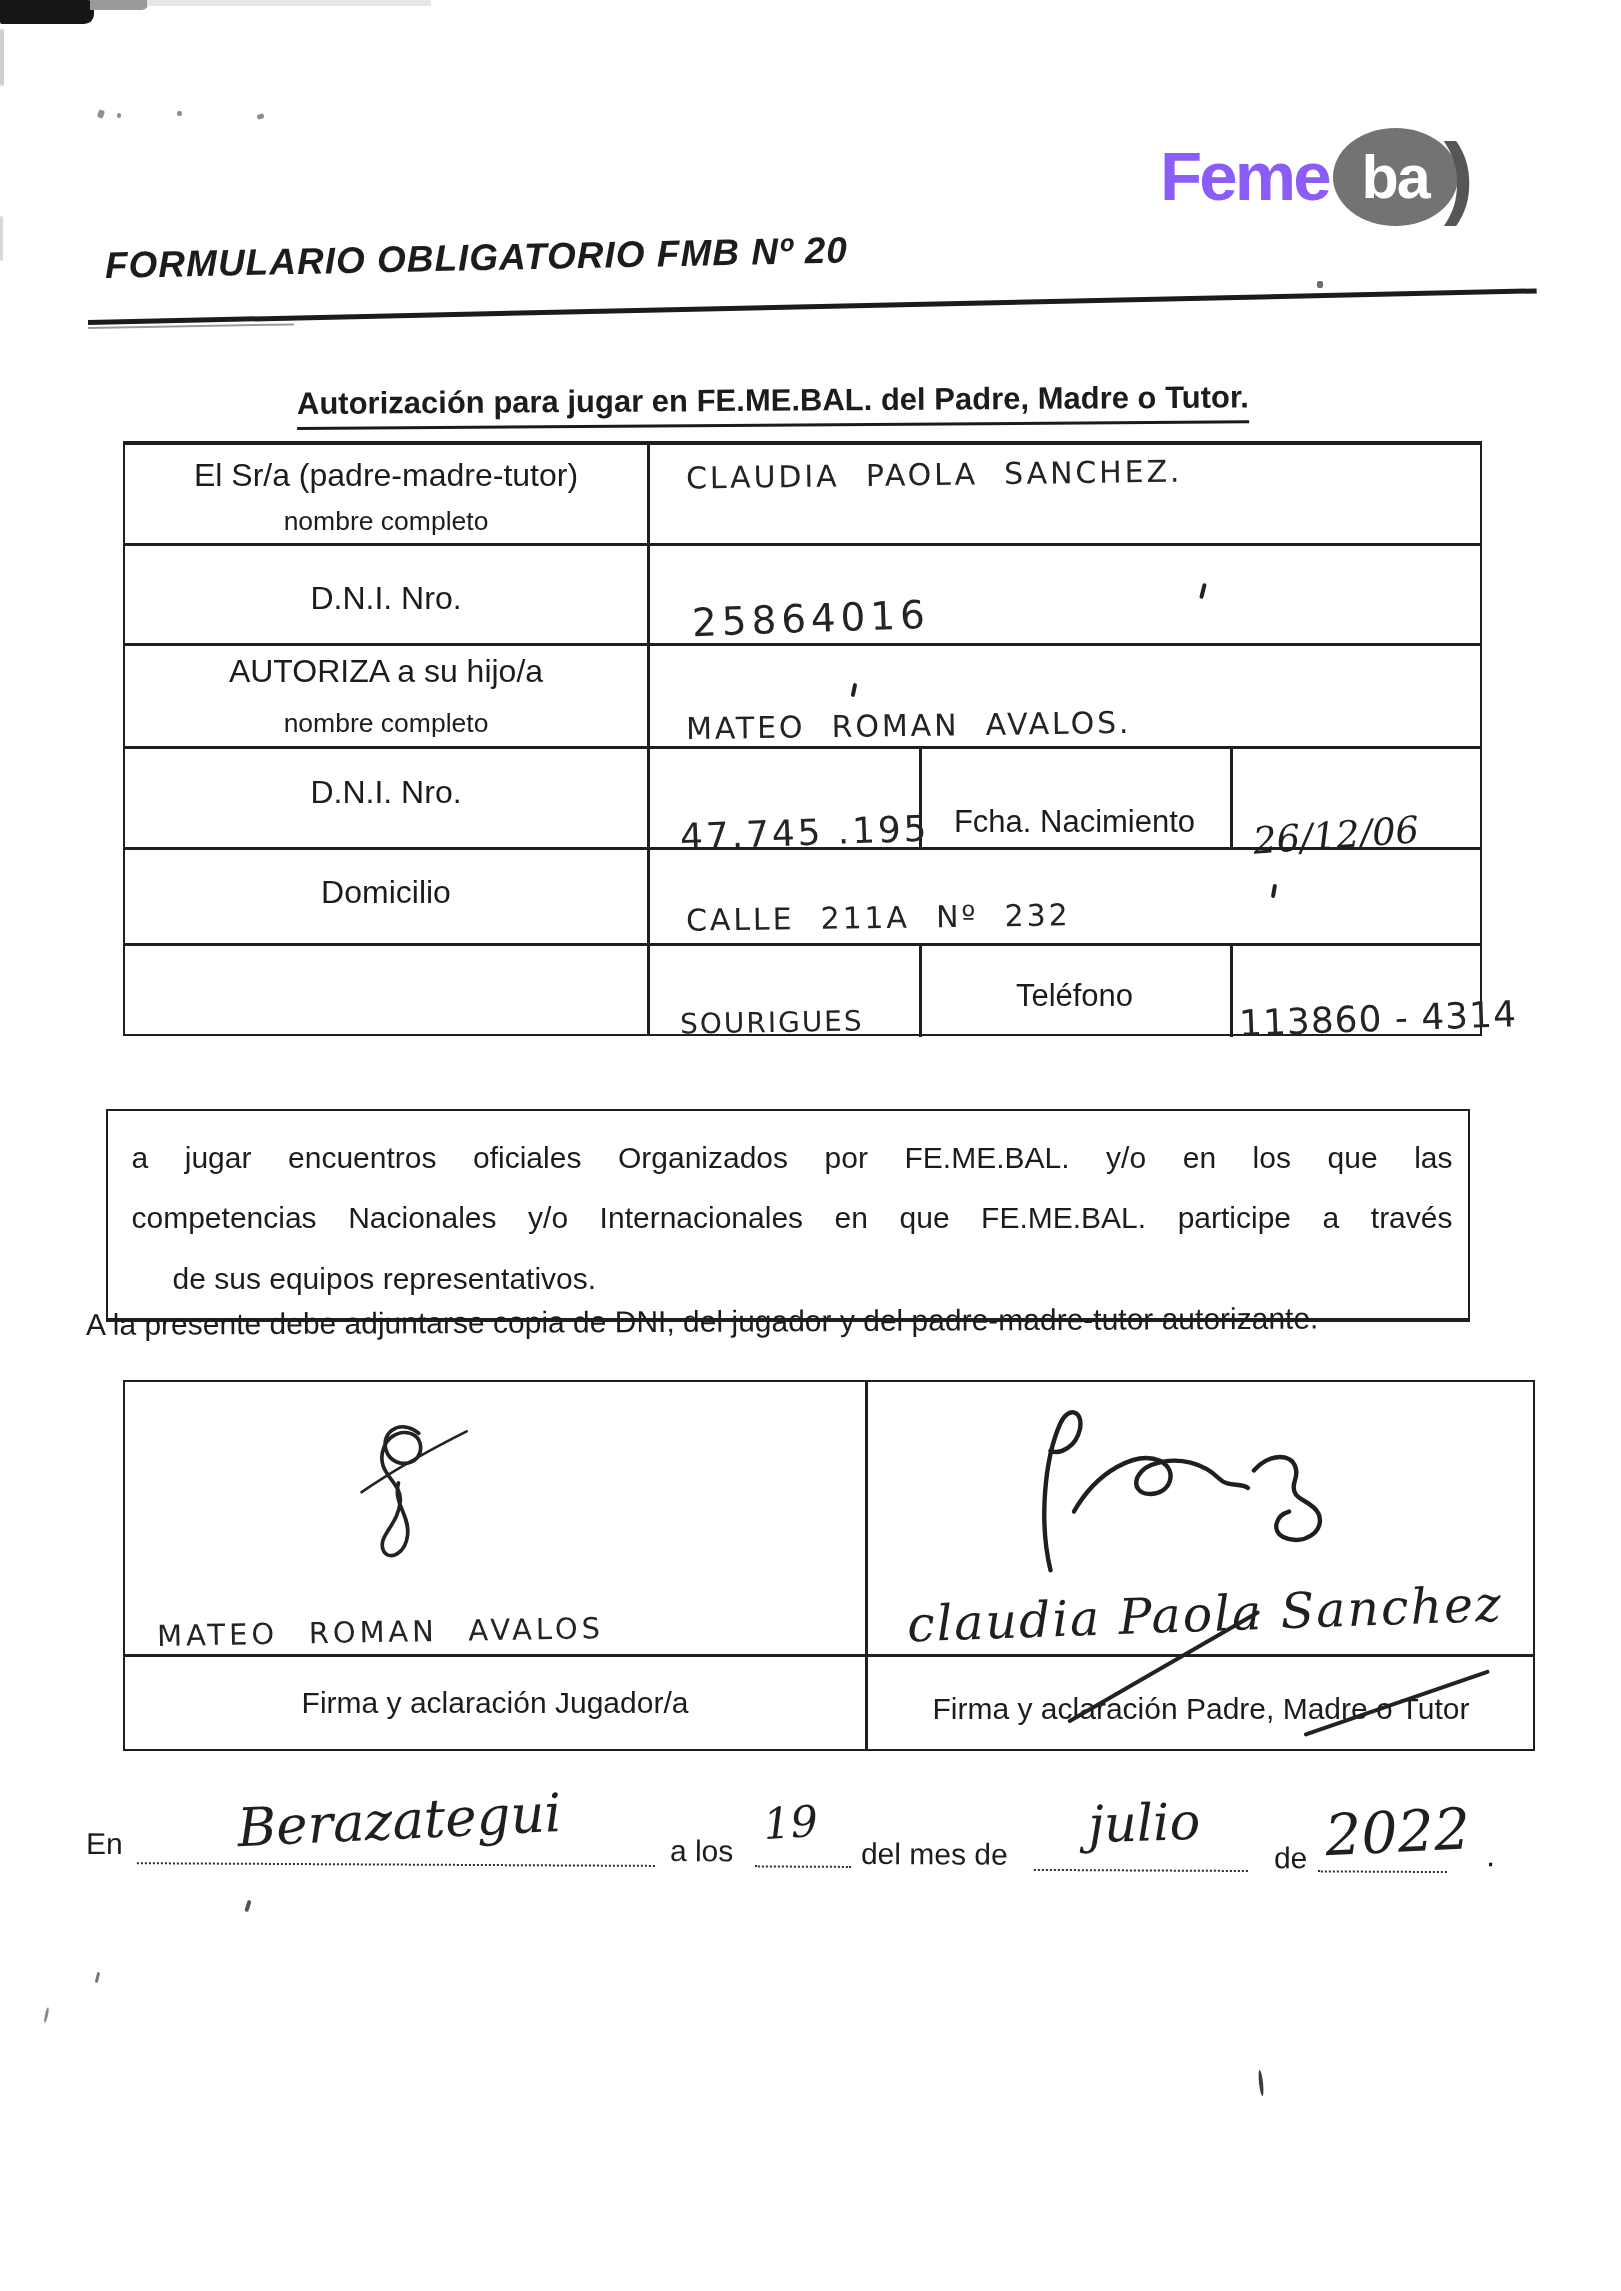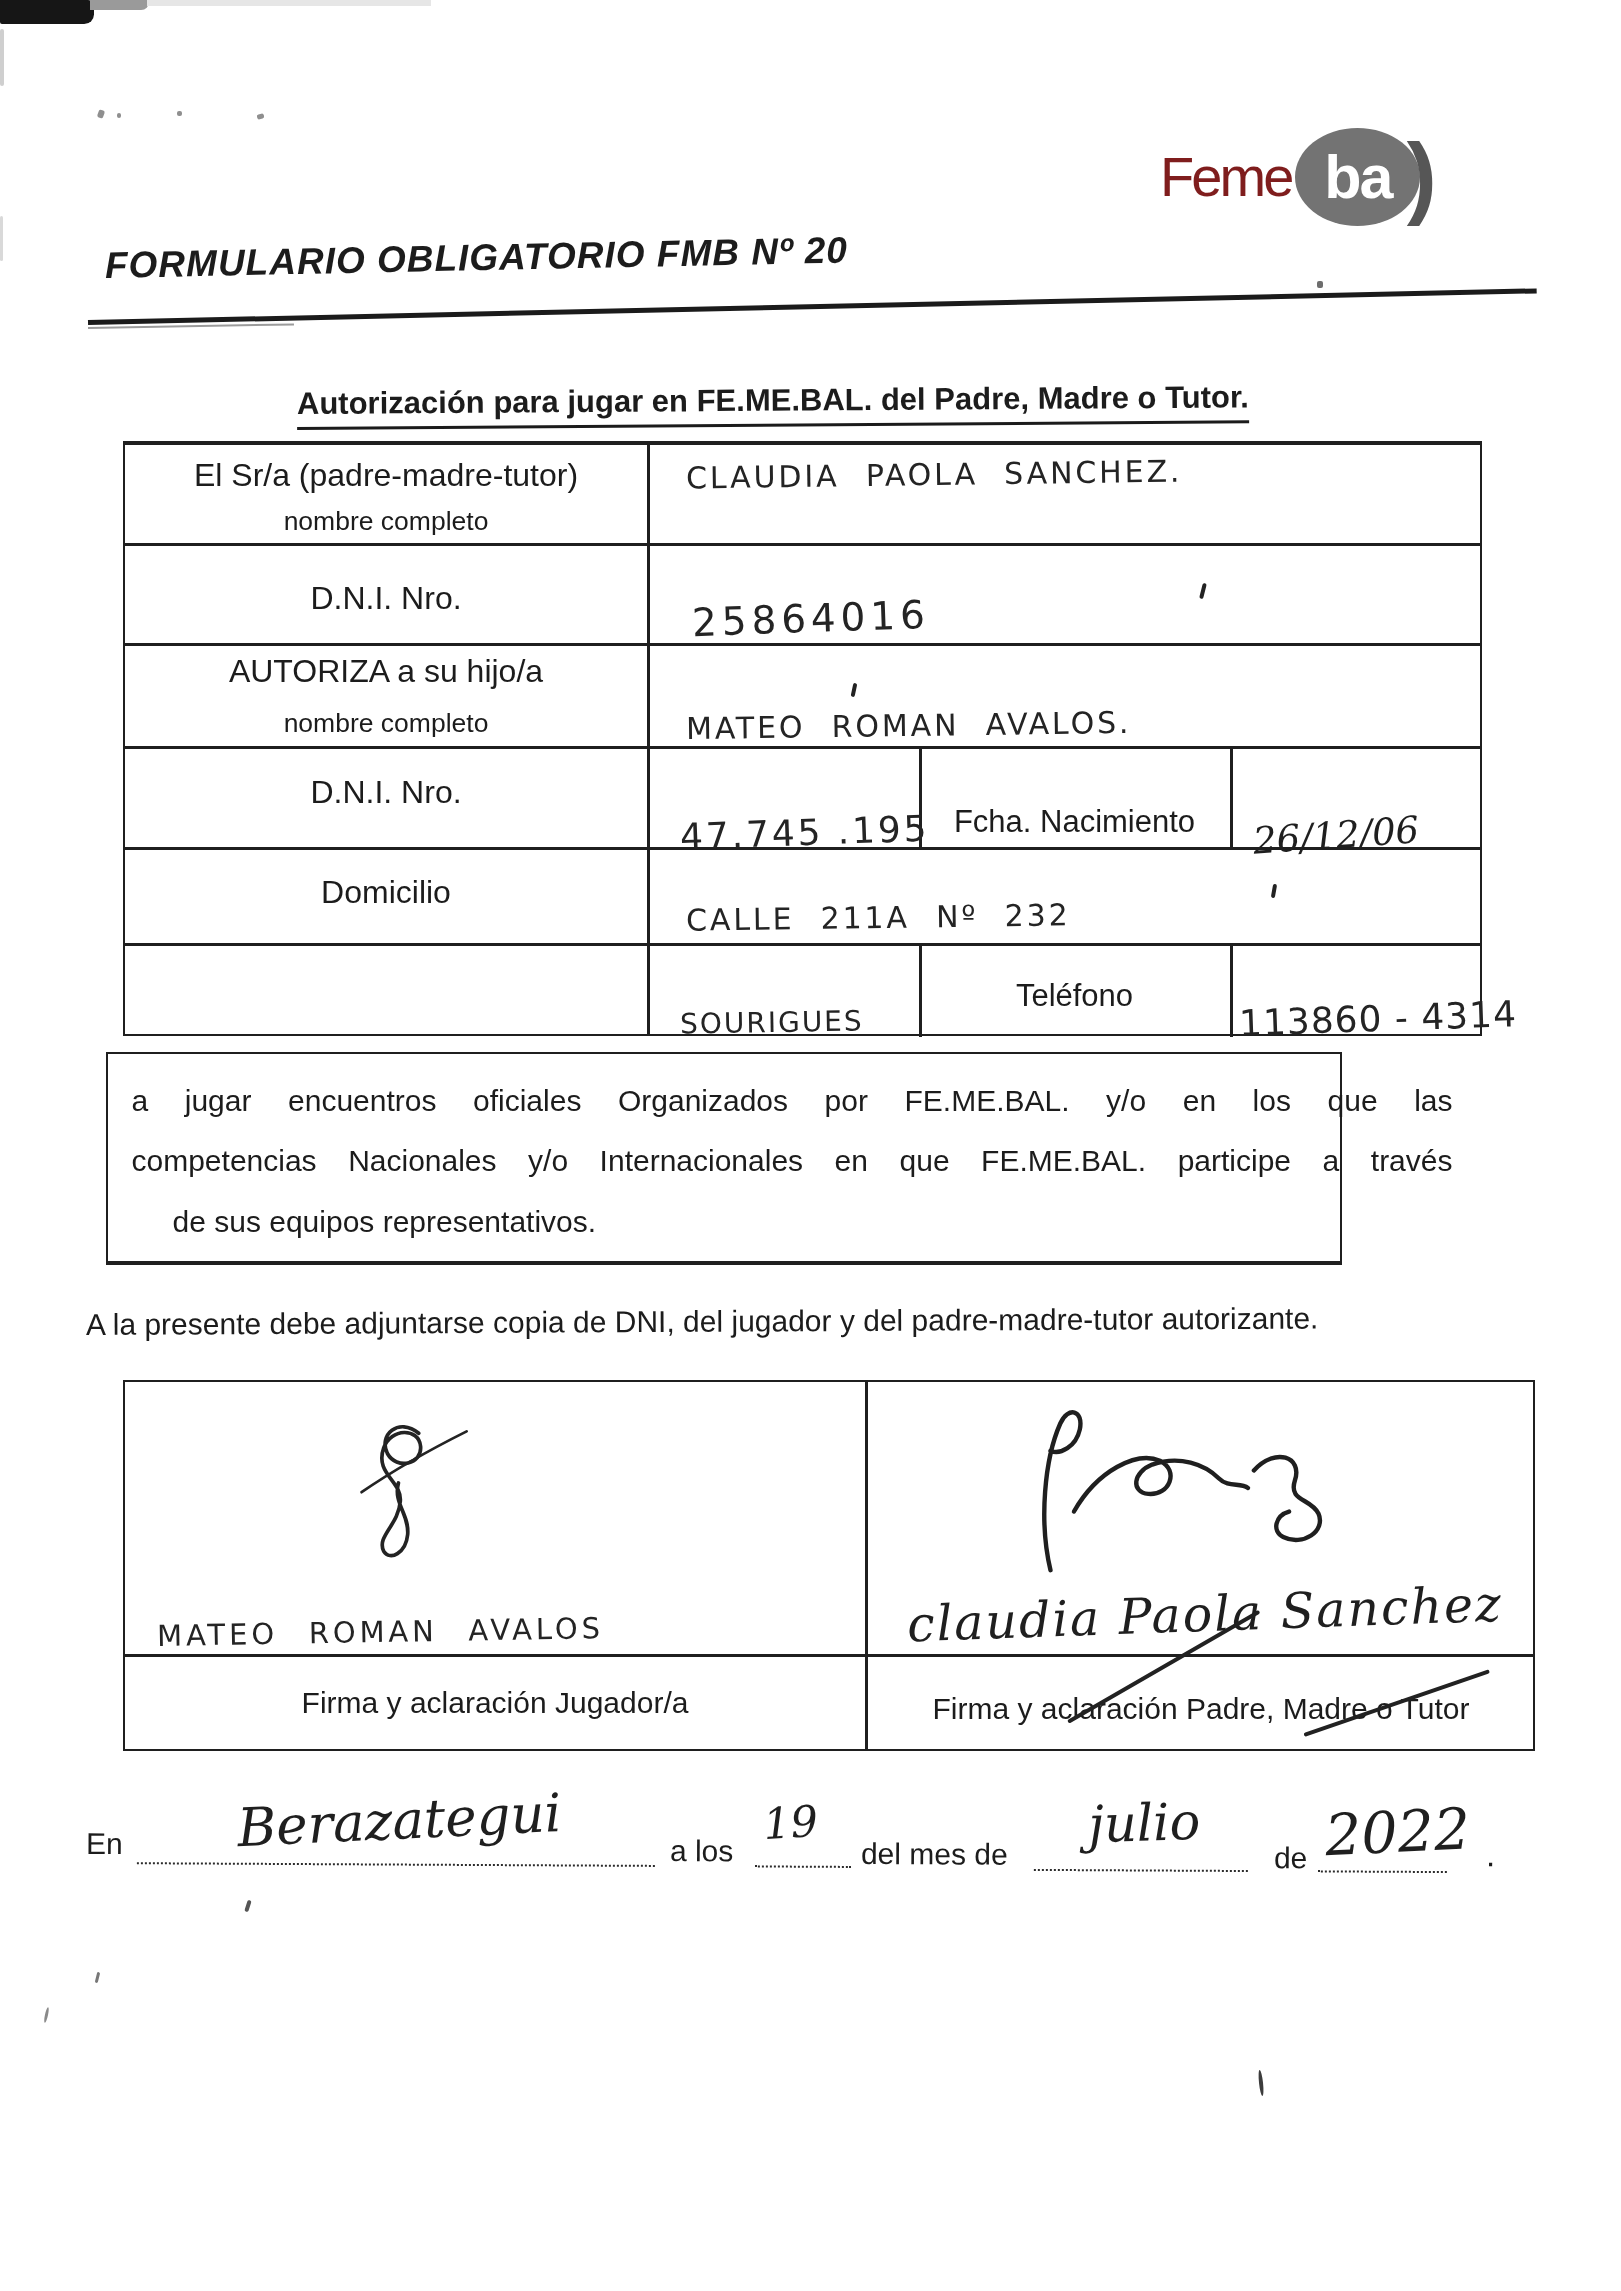--- a/index.html
+++ b/index.html
@@ -14,21 +14,21 @@
   .hw-caps{letter-spacing:2.9px;word-spacing:13.7px;transform:rotate(-0.8deg);}
   .hw-script{font-family:"DejaVu Serif",serif;font-style:italic;color:#1f1f1f;white-space:nowrap;}
   
   .hline{position:absolute;background:#1f1f1f;height:2.9px;}
   .vline{position:absolute;background:#1f1f1f;width:2.9px;}
   .dots{position:absolute;border-bottom:2.9px dotted #2b2b2b;}
   
   .box{position:absolute;border:2.9px solid #1f1f1f;box-sizing:border-box;padding-left:48px;}
   
   .logo-wrap{display:flex;align-items:center;}
-  .logo-feme{font-size:56px;font-weight:normal;color:#7f1d1d;letter-spacing:-2.9px;font-family:"Liberation Sans",sans-serif;}
+  .logo-feme{font-size:69px;font-weight:bold;color:#8b5cf6;letter-spacing:-2.9px;font-family:"Liberation Sans",sans-serif;}
   .logo-ellipse{width:125px;height:98px;background:#737373;border-radius:50%;display:flex;align-items:center;justify-content:center;margin-left:3.9px;}
   .logo-ba{color:#ffffff;font-weight:bold;font-size:61px;letter-spacing:-2px;font-family:"Liberation Sans",sans-serif;}
   .logo-paren{color:#565656;font-weight:bold;font-size:90px;margin-left:-13.7px;font-family:"Liberation Sans",sans-serif;}
   
   .pen{position:absolute;background:#222;border-radius:2px;}
   .speck{position:absolute;background:#8f8f8f;border-radius:2px;}
   .para-line{font-size:30px;line-height:62px;text-align:justify;text-align-last:justify;color:#1c1c1c;}
   .para-last{text-align:left;text-align-last:left;}
 </style>
 </head>
@@ -99,21 +99,21 @@
   <div class="abs hw" style="left:680px;top:812px;font-size:36px;letter-spacing:2.9px;transform:rotate(-2deg);">47.745 .195</div>
   <div class="abs hw-script" style="left:1253px;top:814px;font-size:37px;transform:rotate(-4deg);">26/12/06</div>
   <div class="abs hw hw-caps" style="left:686px;top:900px;font-size:30px;">CALLE 211A  Nº 232</div>
   <div class="abs hw" style="left:680px;top:1006px;font-size:28px;letter-spacing:2px;transform:rotate(-1deg);">SOURIGUES</div>
   <div class="abs hw" style="left:1239px;top:998px;font-size:36px;letter-spacing:1px;transform:rotate(-2deg);">113860 - 4314</div>
 
   <div class="pen" style="left:1201px;top:583px;width:3.9px;height:15.7px;transform:rotate(14deg);"></div>
   <div class="pen" style="left:852px;top:683px;width:3.9px;height:13.7px;transform:rotate(12deg);"></div>
   <div class="pen" style="left:1272px;top:884px;width:3.9px;height:13.7px;transform:rotate(10deg);"></div>
 
-  <div class="box" style="left:106px;top:1052px;width:1236px;height:213px;border-bottom-width:4.9px;">
+  <div class="box" style="left:106px;top:1109px;width:1364px;height:213px;border-bottom-width:4.9px;">
     <div class="abs para-line" style="left:23.5px;top:15.7px;width:1321px;">a jugar encuentros oficiales Organizados por FE.ME.BAL. y/o en los que las</div>
     <div class="abs para-line" style="left:23.5px;top:76px;width:1321px;">competencias Nacionales y/o Internacionales en que FE.ME.BAL. participe a través</div>
     <div class="abs para-line para-last" style="left:23.5px;top:137px;width:1321px;margin-left:41px;">de sus equipos representativos.</div>
   </div>
 
   <div class="abs print" style="left:86px;top:1308px;width:1402px;font-size:30px;transform:rotate(-0.3deg);transform-origin:left center;">A la presente debe adjuntarse copia de DNI, del jugador y del padre-madre-tutor autorizante.</div>
 
   <div class="box" style="left:123px;top:1380px;width:1412px;height:371px;">
     <div class="vline" style="left:740px;top:0;height:100%;"></div>
     <div class="hline" style="left:0;top:272px;width:100%;"></div>

